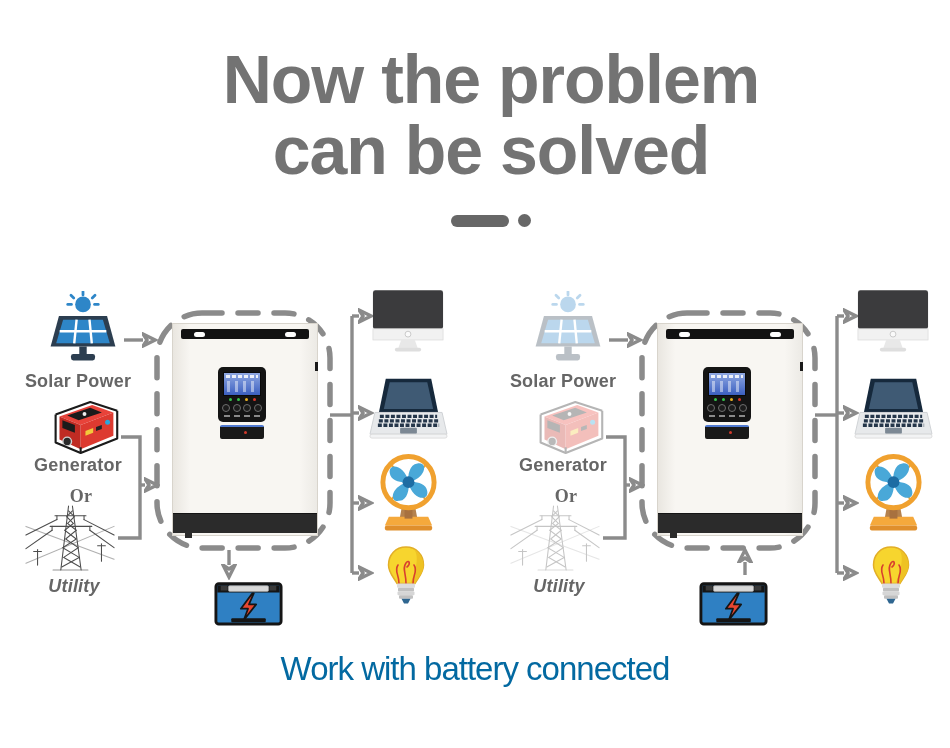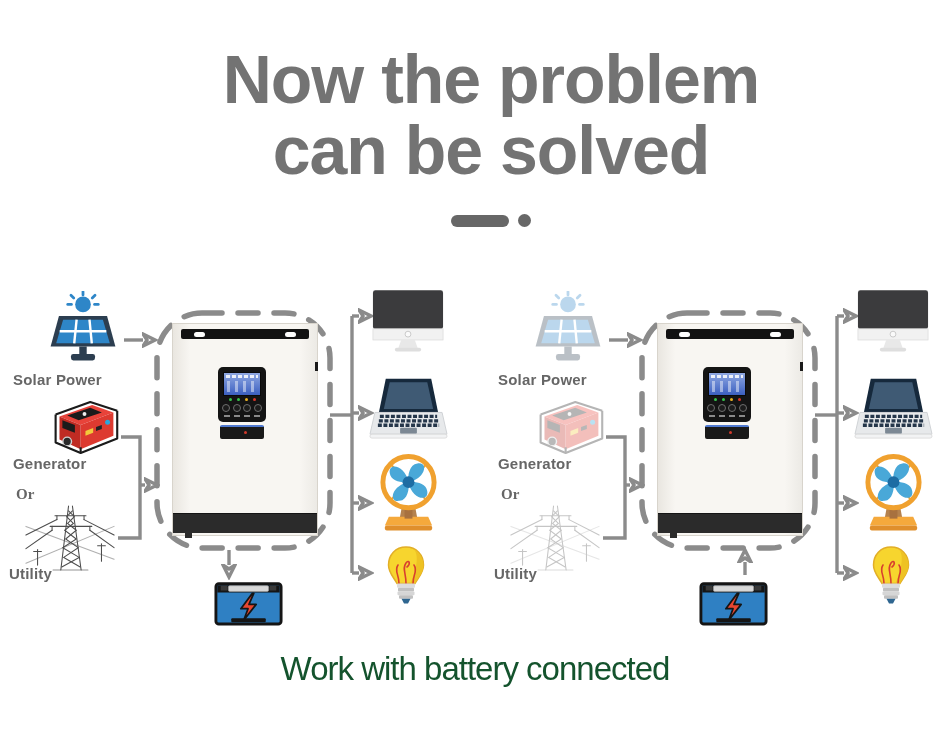--- a/index.html
+++ b/index.html
@@ -8,41 +8,41 @@
     font-family:"Liberation Sans",sans-serif;overflow:hidden;
   }
   
   .header{position:absolute;top:44px;left:0;right:0;text-align:center;margin-left:32px;}
   .title-line{font-size:68px;line-height:71px;font-weight:bold;color:#737373;letter-spacing:-1px;}
   .divider{margin-top:28px;display:flex;justify-content:center;align-items:center;gap:9px;}
   .divider .dash{width:58px;height:12px;border-radius:6px;background:#676767;}
   .divider .dot{width:13px;height:13px;border-radius:50%;background:#676767;}
   
   .caption{position:absolute;top:650px;left:0;width:100%;text-align:center;
-    font-size:33px;letter-spacing:-1px;color:#14532d;}
+    font-size:33px;letter-spacing:-1px;color:#0369a1;}
   
   .diagram{position:absolute;top:283px;width:445px;height:360px;}
   #diagram-left{left:17px;}
   #diagram-right{left:502px;}
   .connectors{position:absolute;inset:0;width:445px;height:360px;z-index:0;}
   .connectors path{stroke:#8b8b8b;stroke-width:3.4;fill:none;}
   .connectors .dashed{fill:none;stroke:#8b8b8b;stroke-width:5.5;
     stroke-dasharray:20 16;stroke-linecap:round;}
   .icon{position:absolute;z-index:1;}
   .faded{opacity:.32;}
-  .src-label{position:absolute;z-index:1;width:130px;text-align:left;
-    font-size:15px;font-weight:bold;color:#666;letter-spacing:.2px;}
+  .src-label{position:absolute;z-index:1;width:130px;text-align:center;
+    font-size:18px;font-weight:bold;color:#666;letter-spacing:.2px;}
   
   .pos-solar{left:26px;top:8px;width:80px;height:74px;}
   .pos-solar-label{left:-4px;top:88px;}
   .pos-gen{left:29px;top:113px;width:77px;height:64px;}
   .pos-gen-label{left:-4px;top:172px;}
   .pos-or-label{left:-1px;top:203px;font-family:Liberation Serif, serif;}
   .pos-util{left:7px;top:219px;width:92px;height:72px;}
-  .pos-util-label{left:-8px;top:282px;}
+  .pos-util-label{left:-8px;top:293px;font-style:italic;}
   .pos-monitor{left:354px;top:6px;width:74px;height:63px;}
   .pos-laptop{left:352px;top:90px;width:79px;height:70px;}
   .pos-fan{left:359px;top:169px;width:65px;height:81px;}
   .pos-bulb{left:368px;top:259px;width:42px;height:67px;}
   .pos-battery{left:197px;top:294px;width:69px;height:50px;}
   
   .inverter{position:absolute;left:155px;top:40px;width:146px;height:213px;z-index:1;
     background:linear-gradient(90deg,#e9e6e0,#f8f6f2 12%,#f8f6f2 88%,#eceae5);
     border:1px solid #d8d4cc;box-sizing:border-box;}
   .inv-bracket{position:absolute;left:8px;right:8px;top:5px;height:10px;background:#121212;border-radius:2px;}

